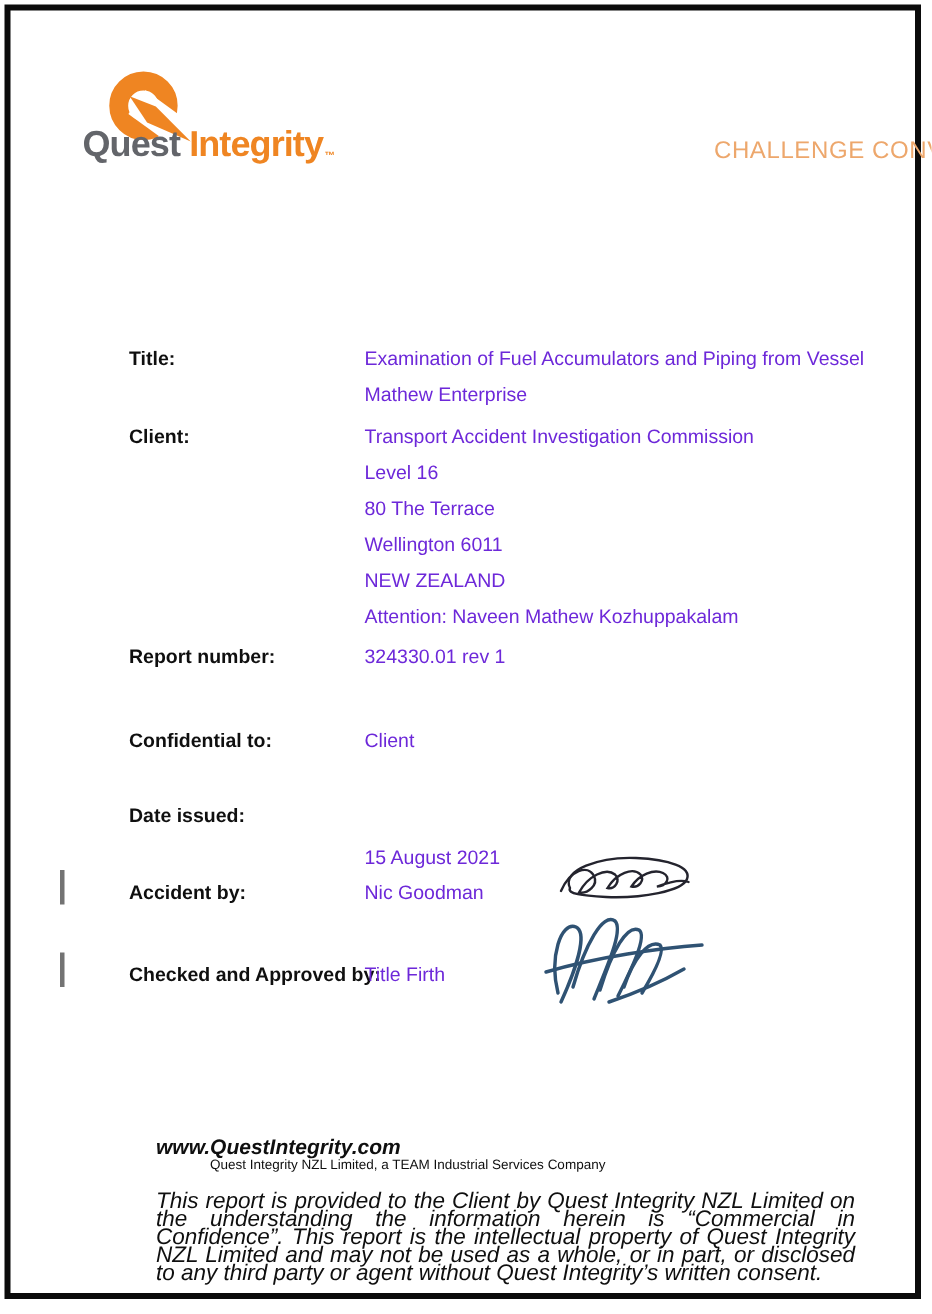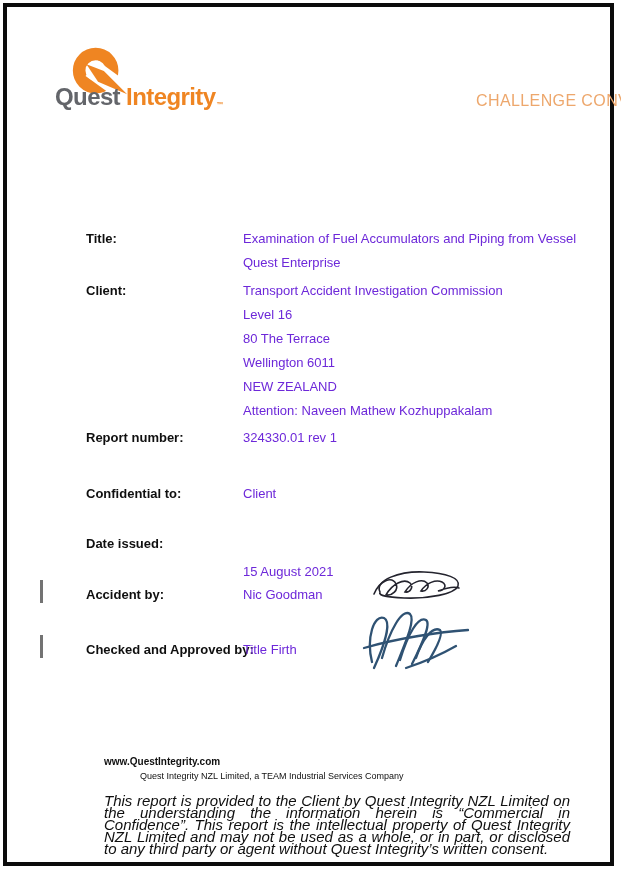--- a/index.html
+++ b/index.html
@@ -44,21 +44,21 @@
   
   .change-bar {
     position: absolute; left: 40px; width: 3px; height: 23px;
     background: #737373;
   }
   
   .sig { position: absolute; }
   
   .footer-url {
     position: absolute; left: 104px; top: 756px;
-    font-size: 10px; font-weight: bold; color: #0f0f0f;
+    font-size: 14px; font-weight: bold; color: #0f0f0f; font-style: italic;
   }
   .footer-company {
     position: absolute; left: 104px; top: 771px;
     font-size: 9px; color: #0f0f0f; margin-left: 36px;
   }
   .footer-disclaimer {
     position: absolute; left: 104px; top: 795px; width: 466px;
     font-size: 15px; font-style: italic; color: #0f0f0f;
     line-height: 12px; text-align: justify;
   }
@@ -75,21 +75,21 @@
     <path d="M19,21 L37,28 L61,52 L31,39 Z" fill="#EF8522"></path>
   </svg>
 </div>
 <div class="logo-text">
   <span class="logo-quest">Quest</span><span> </span><span class="logo-integrity">Integrity</span><span class="logo-tm">™</span>
 </div>
 <div class="tagline">CHALLENGE CONVENTION</div>
 
 <div class="flabel" style="top:231px">Title:</div>
 <div class="fvalue" style="top:231px">Examination of Fuel Accumulators and Piping from Vessel</div>
-<div class="fvalue" style="top:255px">Quest Enterprise</div>
+<div class="fvalue" style="top:255px">Mathew Enterprise</div>
 
 <div class="flabel" style="top:283px">Client:</div>
 <div class="fvalue" style="top:283px">Transport Accident Investigation Commission</div>
 <div class="fvalue" style="top:307px">Level 16</div>
 <div class="fvalue" style="top:331px">80 The Terrace</div>
 <div class="fvalue" style="top:355px">Wellington 6011</div>
 <div class="fvalue" style="top:379px">NEW ZEALAND</div>
 <div class="fvalue" style="top:403px">Attention: Naveen Mathew Kozhuppakalam</div>
 
 <div class="flabel" style="top:430px">Report number:</div>

